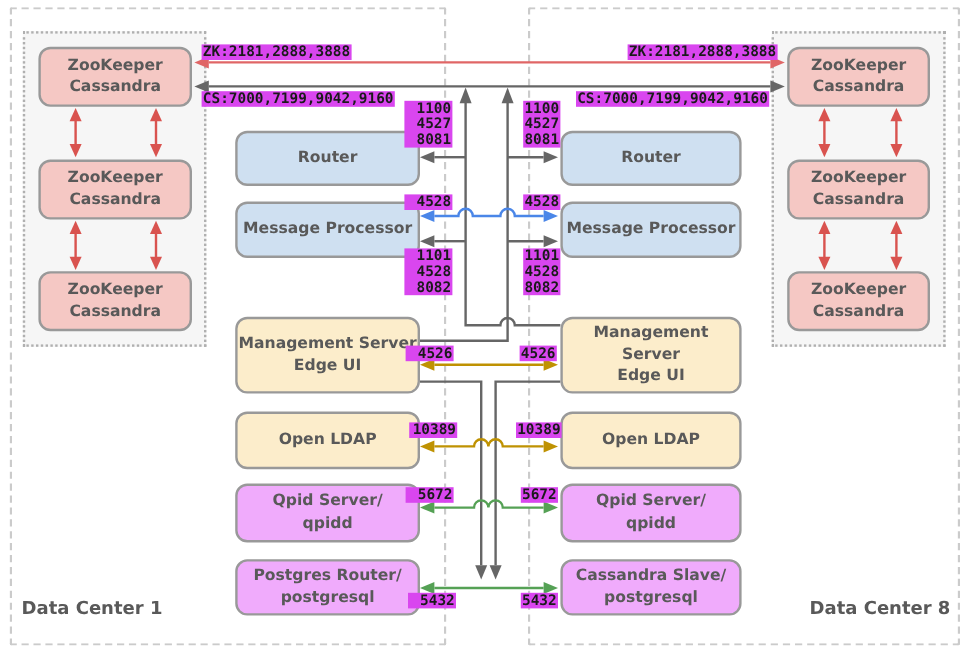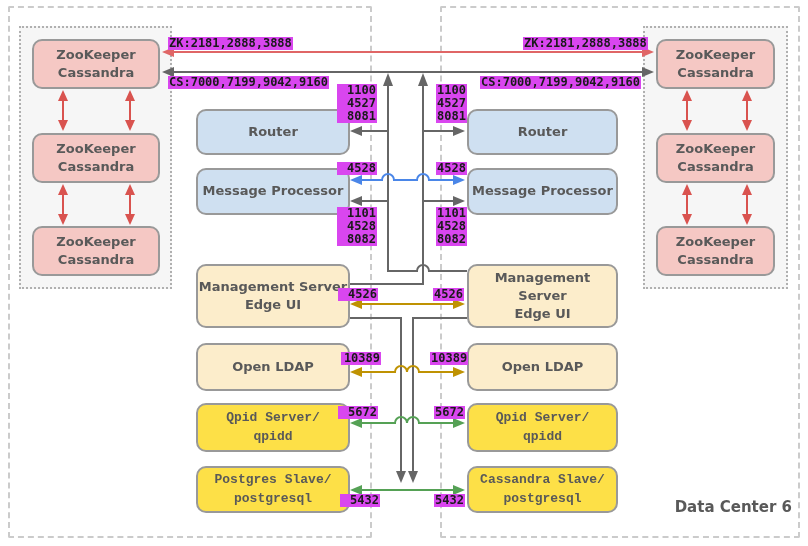--- a/index.html
+++ b/index.html
@@ -7,21 +7,21 @@
          font-family:"DejaVu Sans","Liberation Sans",sans-serif;}
   .abs{position:absolute;box-sizing:border-box;}
   .dc{border:2px dashed #cbcbcb;border-radius:2px;background:transparent;}
   .cluster{border:2px dotted #b0b0b0;background:#f6f6f6;}
   .box{border:2px solid #999;border-radius:10px;color:#595959;font-weight:bold;
        font-size:13px;line-height:1.4;text-align:center;display:flex;flex-direction:column;
        align-items:center;justify-content:center;}
   .pink{background:#f5c8c4;}
   .blue{background:#cfe0f1;}
   .yellow{background:#fcedcb;}
-  .green{background:#fde047;font-family:Liberation Mono, monospace;}
+  .green{background:#f0abfc;}
   .dclabel{font-weight:bold;font-size:15px;color:#595959;}
   .mono{font-family:"DejaVu Sans Mono","Liberation Mono",monospace;font-weight:bold;
         font-size:12px;line-height:13px;color:#1a1a1a;white-space:pre-line;background:#d946ef;padding:0 1px;}
   .ralign{text-align:right;}
   svg{position:absolute;left:0;top:0;}
 </style>
 </head>
 <body>
 
 <div id="stage">
@@ -166,21 +166,21 @@
     <span>Edge UI</span>
   </div>
   <div class="abs box yellow" style="left:196px;top:343px;width:154px;height:48px;">
     <span>Open LDAP</span>
   </div>
   <div class="abs box green" style="left:196px;top:403px;width:154px;height:49px;">
     <span>Qpid Server/</span>
     <span>qpidd</span>
   </div>
   <div class="abs box green" style="left:196px;top:466px;width:154px;height:47px;">
-    <span>Postgres Slave/</span>
+    <span>Postgres Router/</span>
     <span>postgresql</span>
   </div>
 
   <div class="abs box blue" style="left:467px;top:109px;width:151px;height:46px;">
     <span>Router</span>
   </div>
   <div class="abs box blue" style="left:467px;top:168px;width:151px;height:47px;">
     <span>Message Processor</span>
   </div>
   <div class="abs box yellow" style="left:467px;top:264px;width:151px;height:64px;">
@@ -226,15 +226,16 @@
 
   <div class="abs mono ralign" style="left:341px;top:352px;width:40px;">10389</div>
   <div class="abs mono" style="left:430px;top:352px;">10389</div>
 
   <div class="abs mono ralign" style="left:338px;top:406px;width:40px;">5672</div>
   <div class="abs mono" style="left:434px;top:406px;">5672</div>
 
   <div class="abs mono ralign" style="left:340px;top:494px;width:40px;">5432</div>
   <div class="abs mono" style="left:434px;top:494px;">5432</div>
 
-  <div class="abs dclabel" style="left:640px;top:498px;width:152px;text-align:right;">Data Center 6</div>
+  <div class="abs dclabel" style="left:18px;top:498px;">Data Center 1</div>
+  <div class="abs dclabel" style="left:640px;top:498px;width:152px;text-align:right;">Data Center 8</div>
 
 </div>
 
 </body></html>

